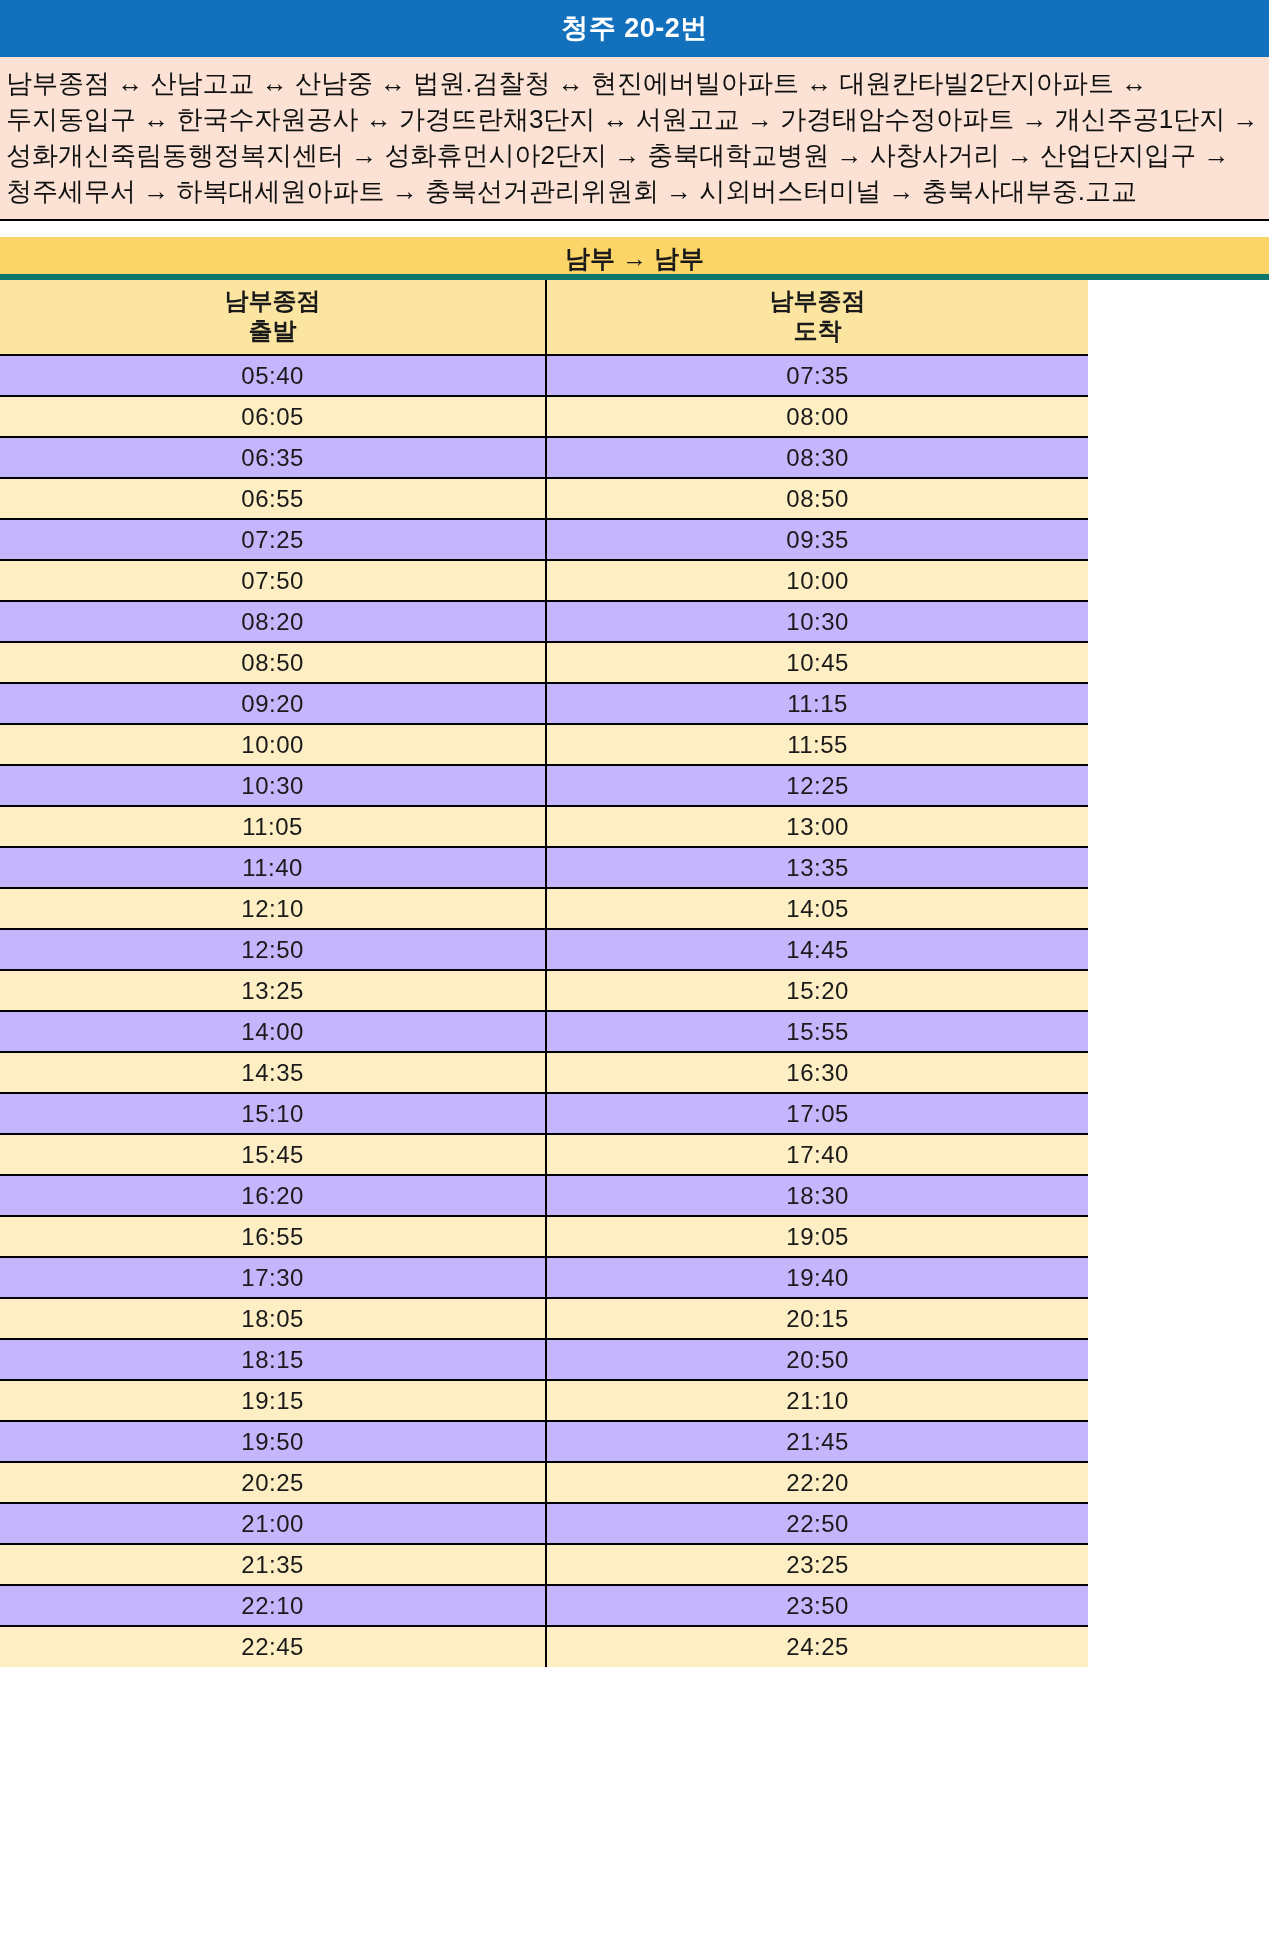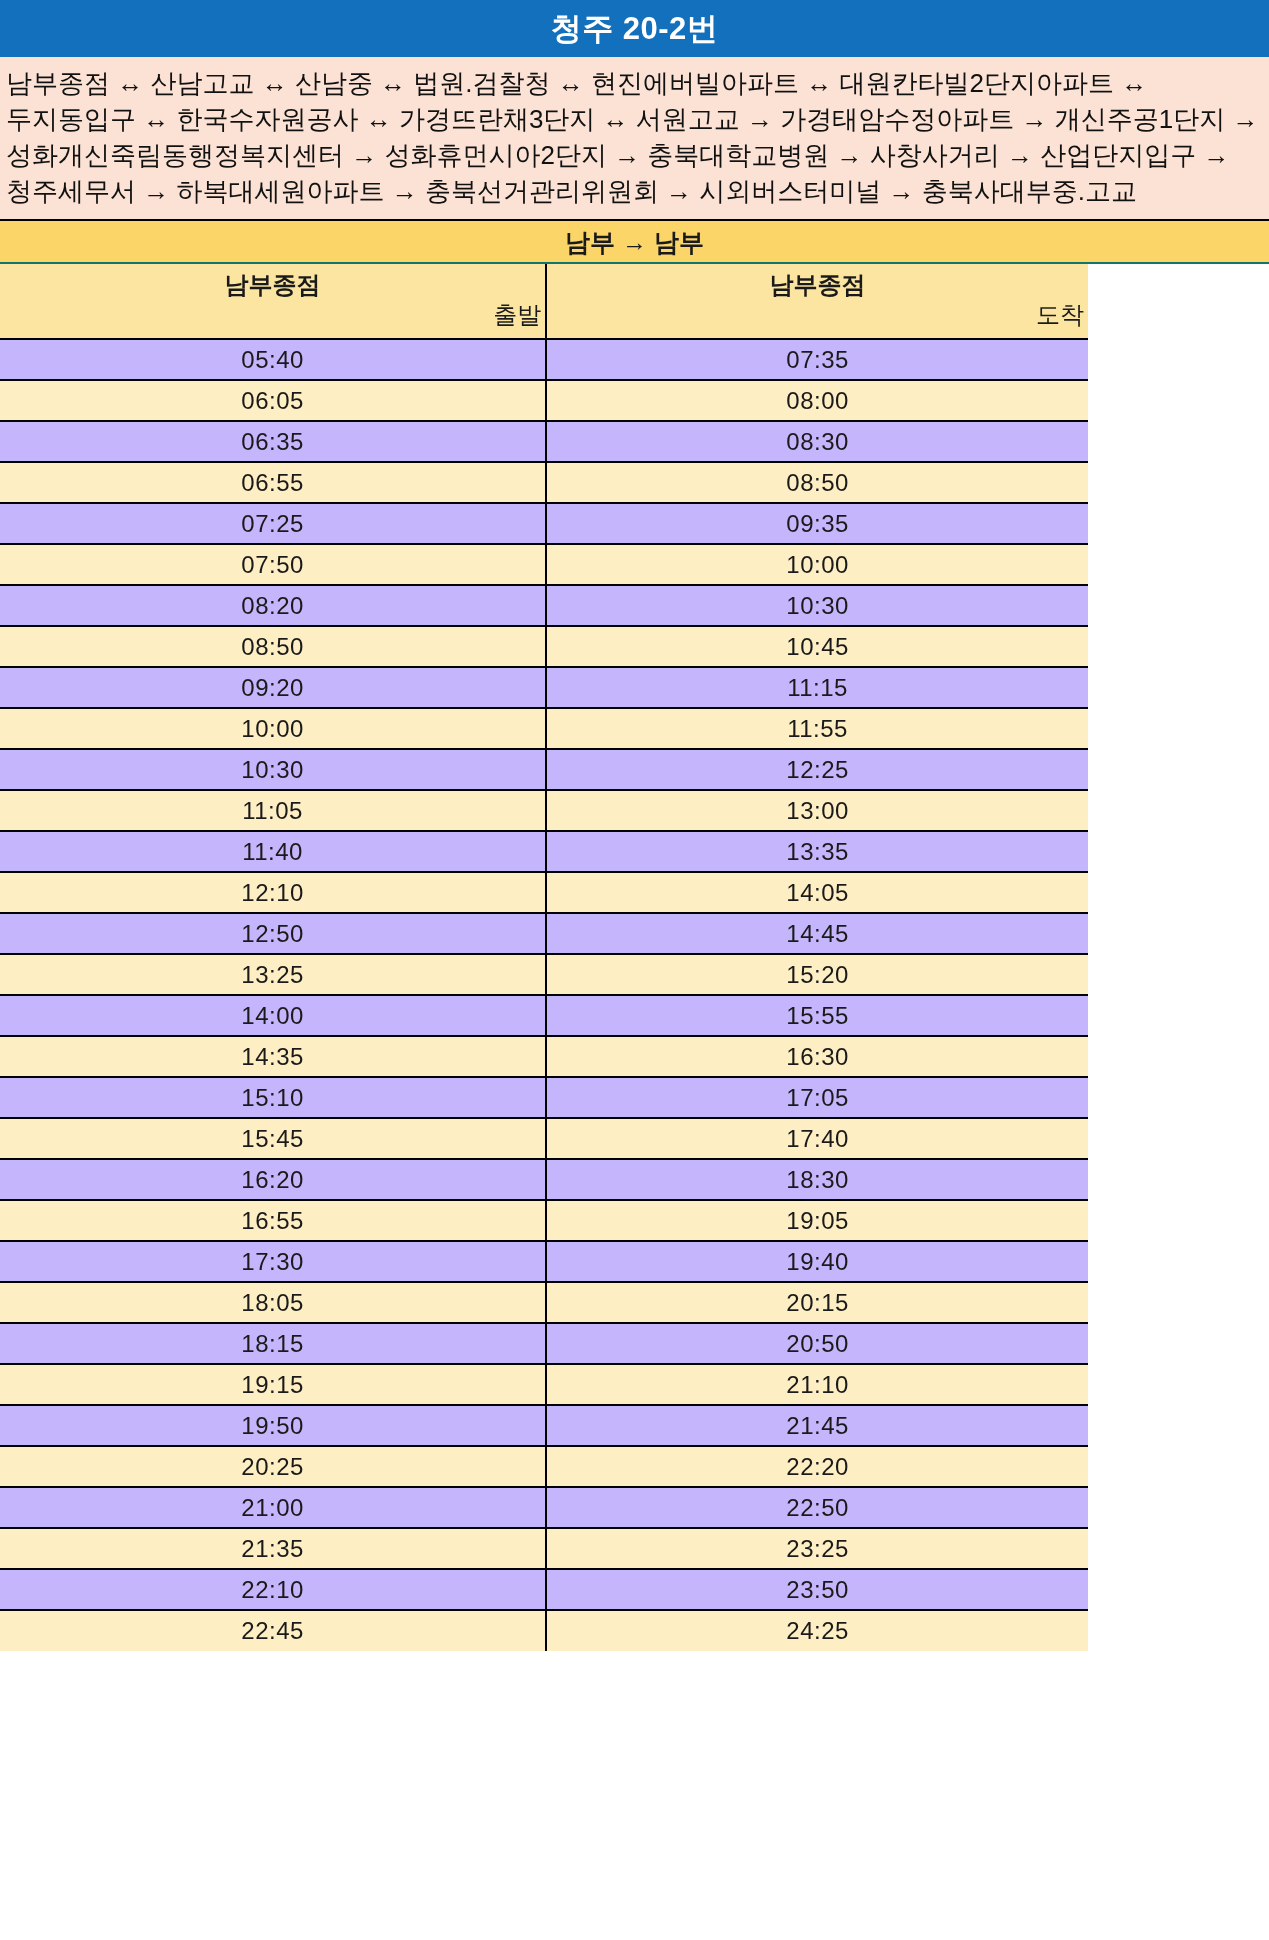--- a/index.html
+++ b/index.html
@@ -19,21 +19,21 @@
     width: 1269px;
     margin: 0;
     padding: 0;
   }
 
   
   .title-bar {
     background: #1270bd;
     color: #ffffff;
     text-align: center;
-    font-size: 31px;
+    font-size: 27px;
     font-weight: bold;
     letter-spacing: 0.5px;
     height: 57px;
     line-height: 57px;
     white-space: nowrap;
     overflow: hidden;
   }
 
   
   .route-box {
@@ -47,27 +47,28 @@
   }
   .route-box .route-text {
     display: block;
     white-space: normal;
   }
 
   
   .direction-band {
     background: #fbd濾;
     background: #fbd567;
-    border-bottom: 2px solid #0f766e;
+    border-bottom: 6px solid #0f766e;
     text-align: center;
     font-size: 25px;
     font-weight: bold;
     height: 43px;
     line-height: 43px;
     color: #1a1a1a;
+    margin-top: 16px;
   }
 
   
   table.timetable {
     width: 1088px;
     border-collapse: collapse;
     table-layout: fixed;
   }
   table.timetable col.c1 { width: 50.2%; }
   table.timetable col.c2 { width: 49.8%; }
@@ -81,22 +82,21 @@
     line-height: 30px;
     padding: 6px 4px 8px 4px;
     text-align: center;
     color: #1a1a1a;
     height: 62px;
     vertical-align: middle;
   }
   table.timetable thead th:last-child { border-right: none; }
   table.timetable thead th .sub {
     display: block;
-    font-weight: normal;
-    text-align: right;
+    font-weight: bold;
   }
 
   table.timetable tbody td {
     height: 41px;
     text-align: center;
     vertical-align: middle;
     font-size: 24px;
     border-bottom: 2px solid #000000;
     border-right: 2px solid #000000;
     padding: 0;

